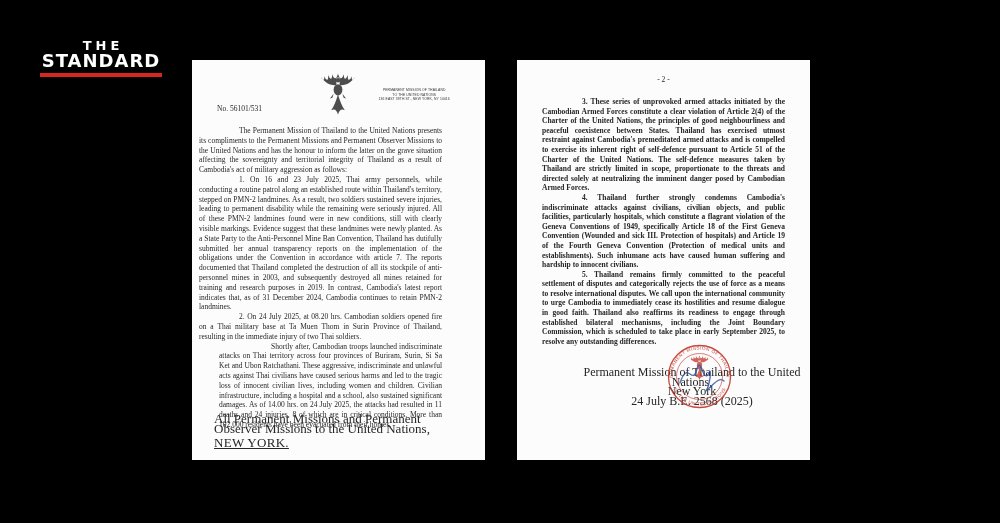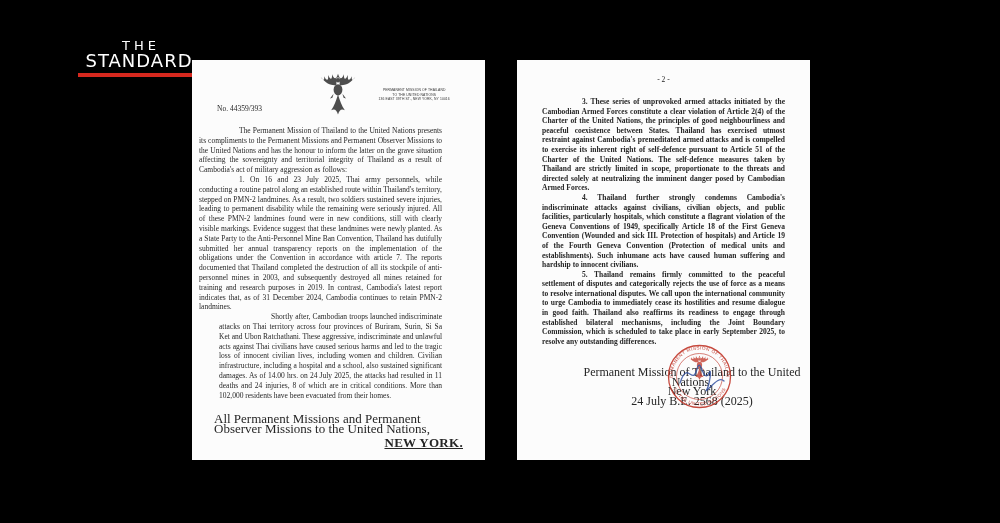--- a/index.html
+++ b/index.html
@@ -4,21 +4,21 @@
 <style>
   html,body{margin:0;padding:0;}
   body{
     width:1000px;height:523px;background:#000;overflow:hidden;position:relative;
     font-family:"Liberation Serif",serif;
   }
   .stage{position:absolute;inset:0;}
 
   
   .logo{position:absolute;left:40px;top:39px;width:122px;text-align:center;
-        font-family:"DejaVu Sans",sans-serif;color:#fff;font-weight:normal;margin-left:38px;}
+        font-family:"DejaVu Sans",sans-serif;color:#fff;font-weight:bold;}
   .logo-the{font-size:13px;letter-spacing:4px;line-height:13px;padding-left:4px;}
   .logo-standard{font-size:18px;letter-spacing:1px;line-height:16px;margin-top:1px;}
   .logo-bar{height:4px;background:#d6281e;margin-top:4px;}
 
   
   .page{position:absolute;top:60px;width:293px;height:400px;background:#fcfcfc;color:#262626;}
   .page1{left:192px;}
   .page2{left:517px;}
 
   .refno{position:absolute;left:25px;top:44px;font-size:7.5px;}
@@ -28,21 +28,21 @@
       font-family:"Liberation Sans",sans-serif;font-size:6.5px;line-height:8.5px;
       text-align:center;color:#333;letter-spacing:0.2px;}
 
   .bodytext{position:absolute;left:7px;width:243px;top:66px;
       font-size:7.5px;line-height:9.8px;text-align:justify;}
   .bodytext p, .bodytext2 p{margin:0;}
   p.ind{text-indent:40px;}
   p.ind2{text-indent:52px;margin-left:20px;}
 
   .addr{position:absolute;left:22px;width:249px;top:354px;font-size:13px;line-height:9.8px;}
-  .addr .ny{text-align:right;font-weight:bold;text-decoration:underline;
+  .addr .ny{text-align:left;font-weight:normal;text-decoration:underline;
       margin-top:4px;letter-spacing:0.3px;}
 
   .pnum{position:absolute;top:15px;left:0;right:0;text-align:center;font-size:7.5px;}
   .bodytext2{position:absolute;left:25px;width:243px;top:37px;
       font-size:7.5px;line-height:9.6px;text-align:justify;font-weight:bold;}
   .sigblock{position:absolute;left:55px;width:240px;top:308px;text-align:center;
       font-size:12px;line-height:9.7px;}
   .seal{position:absolute;left:149px;top:283px;width:67px;height:67px;opacity:0.92;}
   .seal text{font-family:"Liberation Sans",sans-serif;font-size:4.6px;
       letter-spacing:0.45px;fill:#c23b2e;}
@@ -53,21 +53,21 @@
 <div class="stage">
 
   <div class="logo">
     <div class="logo-the">THE</div>
     <div class="logo-standard">STANDARD</div>
     <div class="logo-bar"></div>
   </div>
 
   <div class="page page1">
 
-    <div class="refno">No. 44359/393</div>
+    <div class="refno">No. 56101/531</div>
 
     <svg class="garuda" viewBox="0 0 100 110" aria-hidden="true">
       <defs>
         <g id="garuda-shape">
           <path d="M50,2 L54,13 L50,10.5 L46,13 Z"></path>
           <circle cx="50" cy="18" r="5.5"></circle>
           <path d="M46,30 C36,32 20,28 7,10 C13,20 17,19 15,8 C22,21 27,19 25,5 C31,18 36,17 35,3 C40,16 45,15 46,8 Z"></path>
           <path d="M54,30 C64,32 80,28 93,10 C87,20 83,19 85,8 C78,21 73,19 75,5 C69,18 64,17 65,3 C60,16 55,15 54,8 Z"></path>
           <ellipse cx="50" cy="42" rx="11" ry="14"></ellipse>
           <path d="M50,54 C45,70 41,82 33,93 C42,89 46,92 50,104 C54,92 58,89 67,93 C59,82 55,70 50,54 Z"></path>
@@ -80,20 +80,21 @@
 
     <div class="letterhead">
       <div>PERMANENT MISSION OF THAILAND</div>
       <div>TO THE UNITED NATIONS</div>
       <div>136 EAST 39TH ST., NEW YORK, NY 10016</div>
     </div>
 
     <div class="bodytext">
       <p class="ind">The Permanent Mission of Thailand to the United Nations presents its compliments to the Permanent Missions and Permanent Observer Missions to the United Nations and has the honour to inform the latter on the grave situation affecting the sovereignty and territorial integrity of Thailand as a result of Cambodia's act of military aggression as follows:</p>
       <p class="ind">1.   On 16 and 23 July 2025, Thai army personnels, while conducting a routine patrol along an established route within Thailand's territory, stepped on PMN-2 landmines. As a result, two soldiers sustained severe injuries, leading to permanent disability while the remaining were seriously injured. All of these PMN-2 landmines found were in new conditions, still with clearly visible markings. Evidence suggest that these landmines were newly planted. As a State Party to the Anti-Personnel Mine Ban Convention, Thailand has dutifully submitted her annual transparency reports on the implementation of the obligations under the Convention in accordance with article 7. The reports documented that Thailand completed the destruction of all its stockpile of anti-personnel mines in 2003, and subsequently destroyed all mines retained for training and research purposes in 2019. In contrast, Cambodia's latest report indicates that, as of 31 December 2024, Cambodia continues to retain PMN-2 landmines.</p>
+      <p class="ind">2.   On 24 July 2025, at 08.20 hrs. Cambodian soldiers opened fire on a Thai military base at Ta Muen Thom in Surin Province of Thailand, resulting in the immediate injury of two Thai soldiers.</p>
       <p class="ind2">Shortly after, Cambodian troops launched indiscriminate attacks on Thai territory across four provinces of Buriram, Surin, Si Sa Ket and Ubon Ratchathani. These aggressive, indiscriminate and unlawful acts against Thai civilians have caused serious harms and led to the tragic loss of innocent civilian lives, including women and children. Civilian infrastructure, including a hospital and a school, also sustained significant damages. As of 14.00 hrs. on 24 July 2025, the attacks had resulted in 11 deaths and 24 injuries, 8 of which are in critical conditions. More than 102,000 residents have been evacuated from their homes.</p>
     </div>
 
     <div class="addr">
       <div>All Permanent Missions and Permanent Observer Missions to the United Nations,</div>
       <div class="ny">NEW YORK.</div>
     </div>
   </div>
 
   <div class="page page2">

